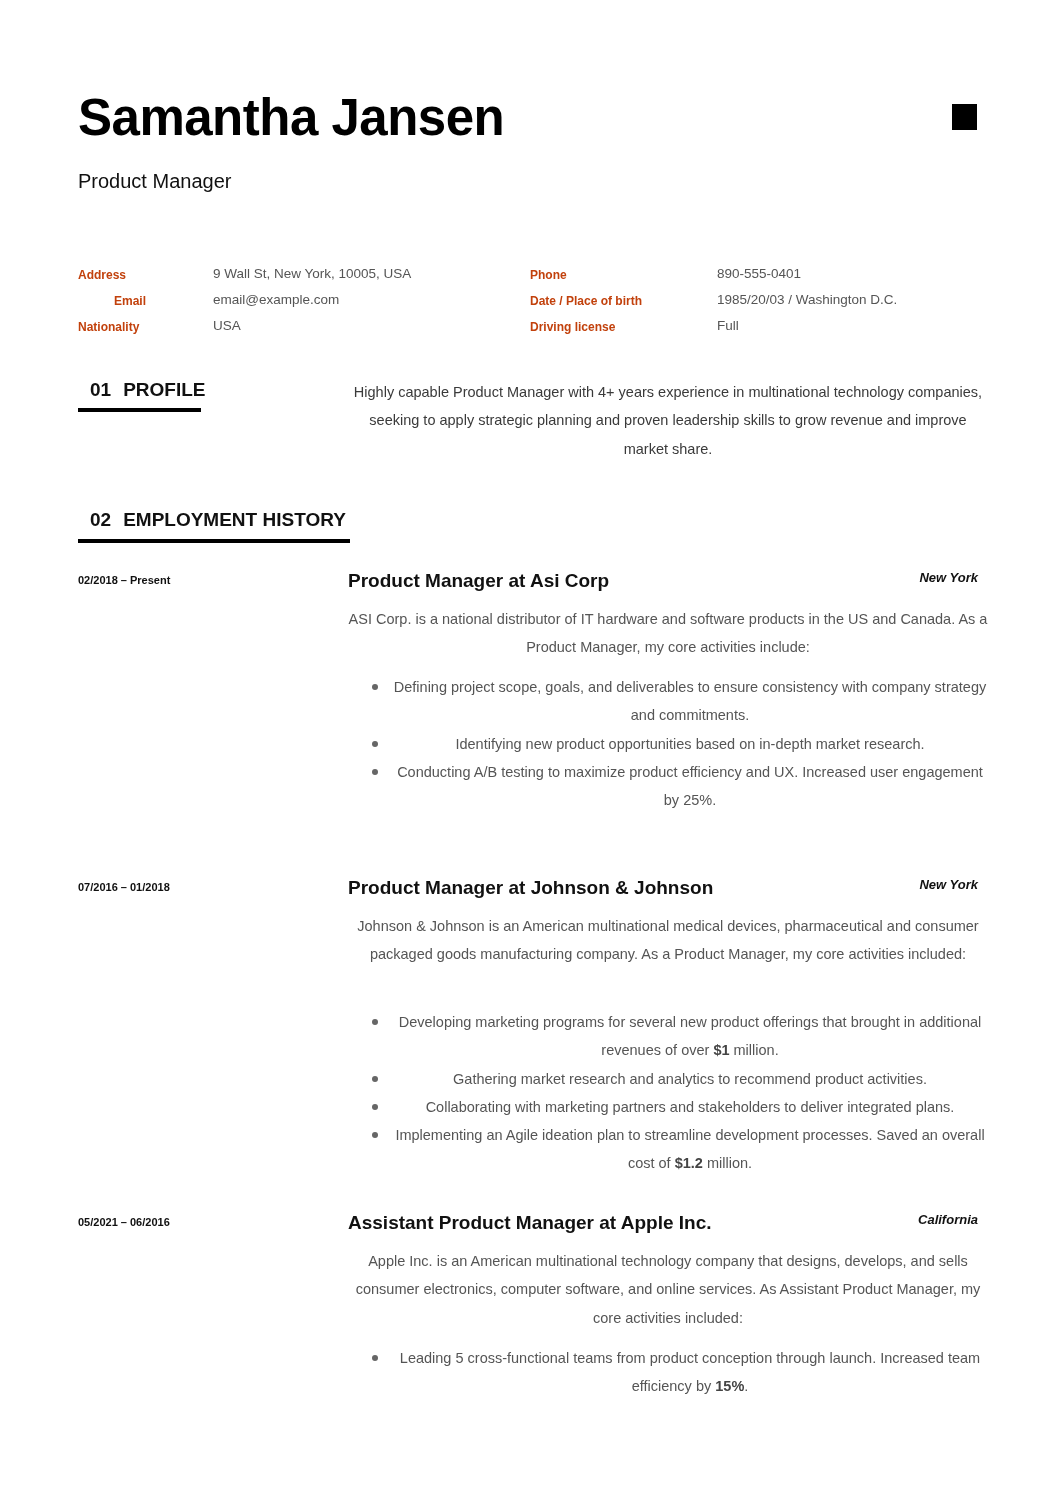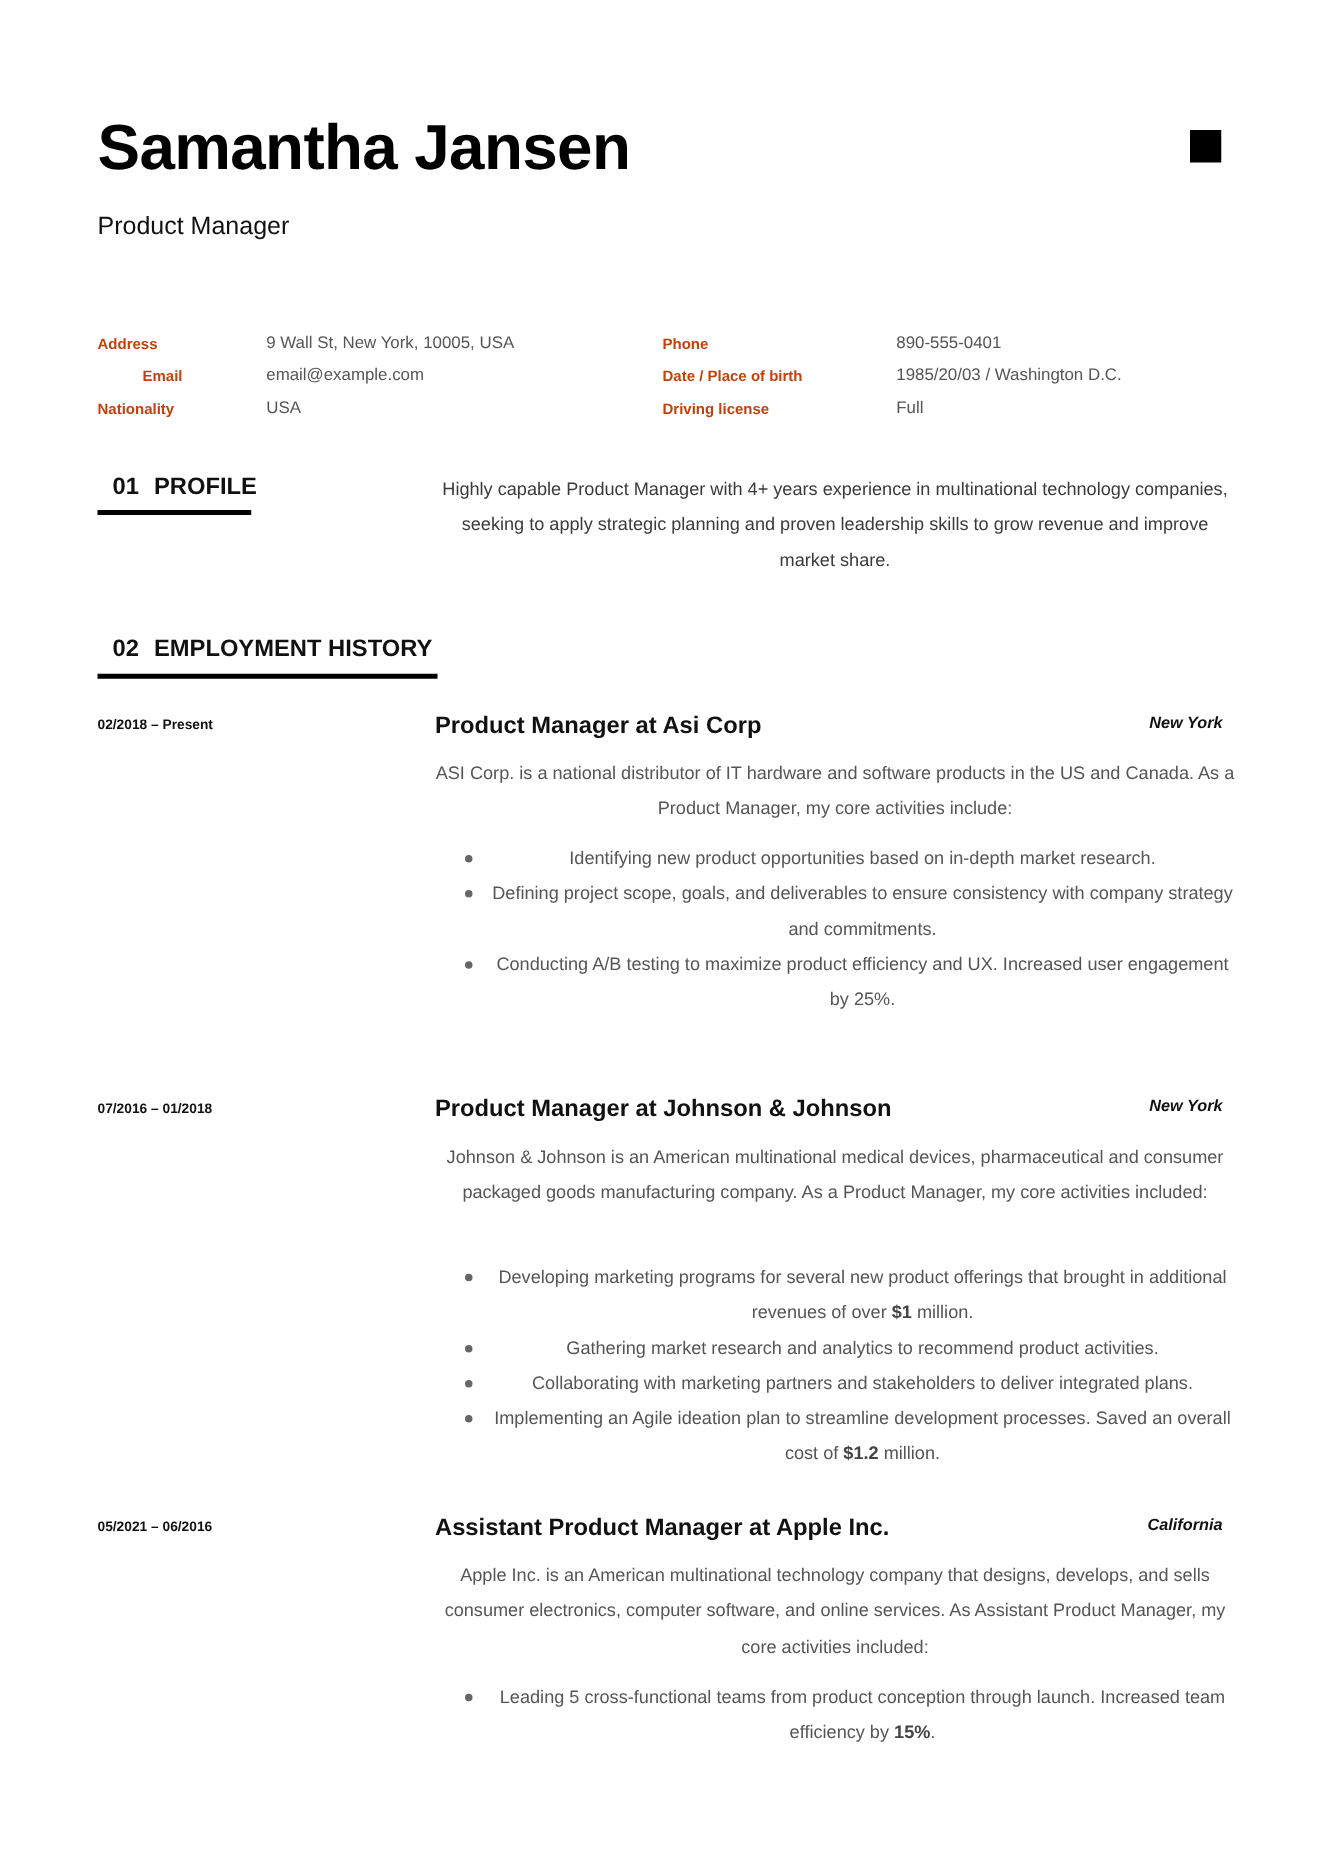--- a/index.html
+++ b/index.html
@@ -128,22 +128,22 @@
     <span class="num">02</span><span>EMPLOYMENT HISTORY</span>
   </div>
   <div class="section-rule" style="top:539px;width:272px;"></div>
 
   <div class="job" style="top:569px;">
     <div class="job-dates">02/2018 – Present</div>
     <div class="job-heading">Product Manager at Asi Corp</div>
     <div class="job-location">New York</div>
     <div class="job-desc">ASI Corp. is a national distributor of IT hardware and software products in the US and Canada. As a Product Manager, my core activities include:</div>
     <ul class="job-bullets" style="top:104px;">
+      <li><span class="dot"></span><span>Defining project scope, goals, and deliverables to ensure consistency with company strategy and commitments.</span></li>
       <li><span class="dot"></span><span>Identifying new product opportunities based on in-depth market research.</span></li>
-      <li><span class="dot"></span><span>Defining project scope, goals, and deliverables to ensure consistency with company strategy and commitments.</span></li>
       <li><span class="dot"></span><span>Conducting A/B testing to maximize product efficiency and UX. Increased user engagement by 25%.</span></li>
     </ul>
   </div>
 
   <div class="job" style="top:876px;">
     <div class="job-dates">07/2016 – 01/2018</div>
     <div class="job-heading">Product Manager at Johnson &amp; Johnson</div>
     <div class="job-location">New York</div>
     <div class="job-desc">Johnson &amp; Johnson is an American multinational medical devices, pharmaceutical and consumer packaged goods manufacturing company. As a Product Manager, my core activities included:</div>
     <ul class="job-bullets" style="top:132px;">

